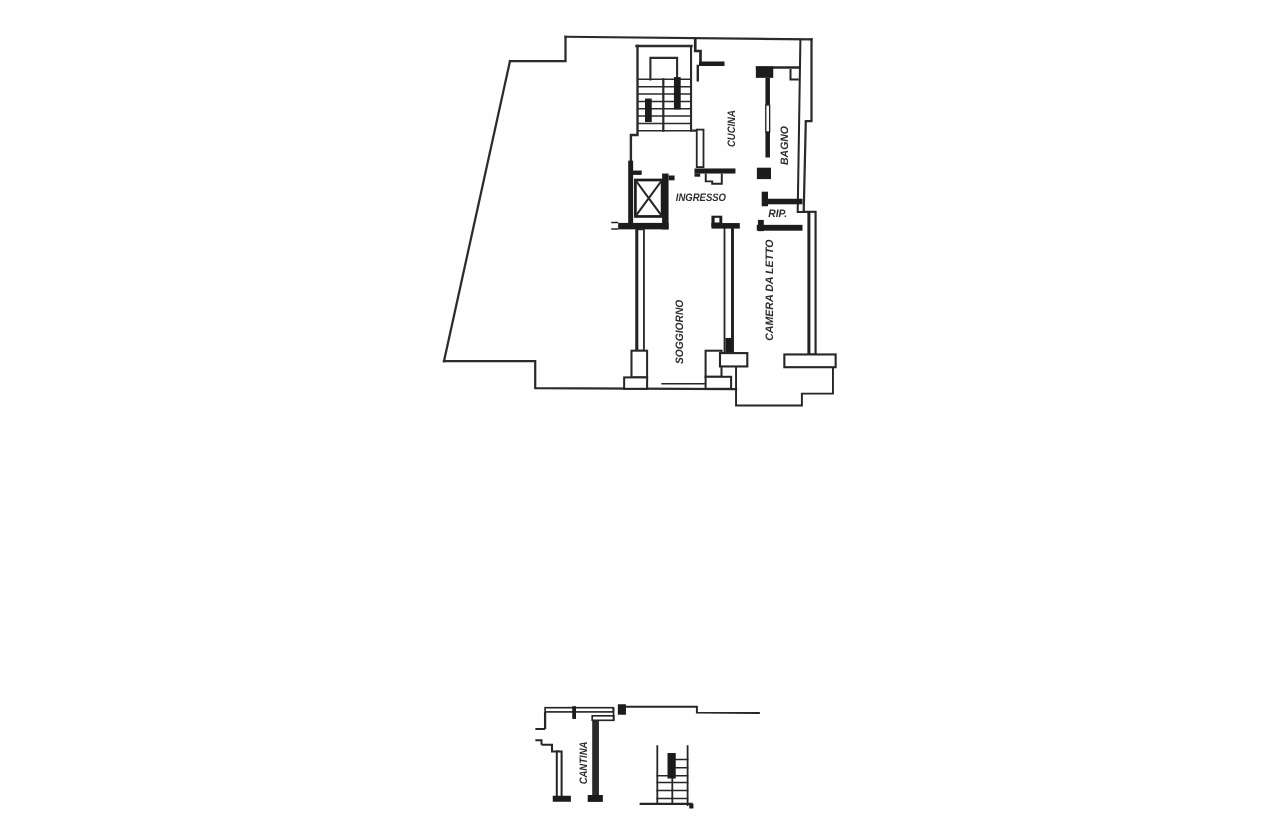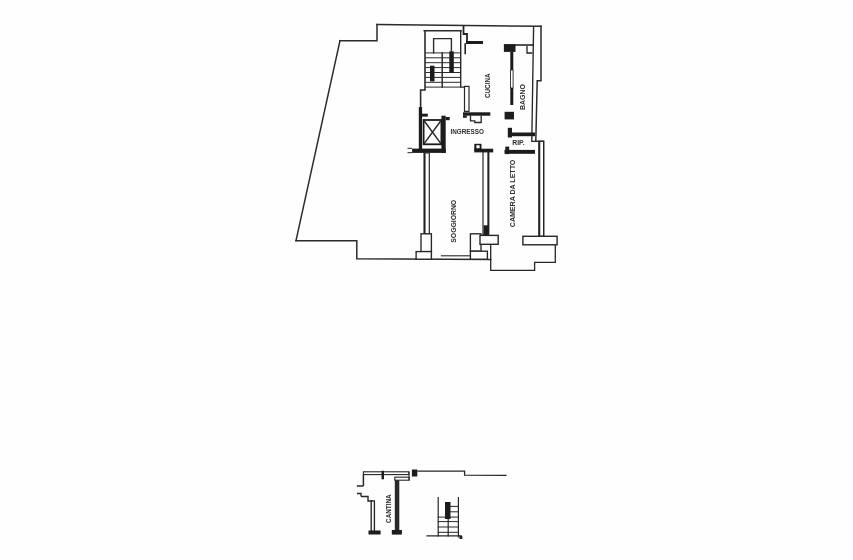--- a/index.html
+++ b/index.html
@@ -1,16 +1,16 @@
 <!DOCTYPE html>
 <html><head>
 <meta charset="utf-8">
 <style>
   html,body{margin:0;padding:0;background:#ffffff;}
-  #page{width:853px;height:560px;position:relative;background:#fefefe;overflow:hidden;filter:grayscale(1) blur(0.25px);}
+  #page{width:853px;height:560px;position:relative;background:#fefefe;overflow:hidden;filter:grayscale(1) blur(0.25px);font-style:italic;}
   svg{position:absolute;top:0;left:0;}
   text{font-family:"Liberation Sans",sans-serif;fill:#2e2e2e;}
 </style>
 </head>
 <body>
 <div id="page">
 <svg width="853" height="560" viewBox="0 0 853 560">
   <g fill="none" stroke="#2b2b2b" stroke-width="1.5" stroke-linecap="square" stroke-linejoin="miter">
 
     <path d="M377,24.5 L541,26.3"></path>

